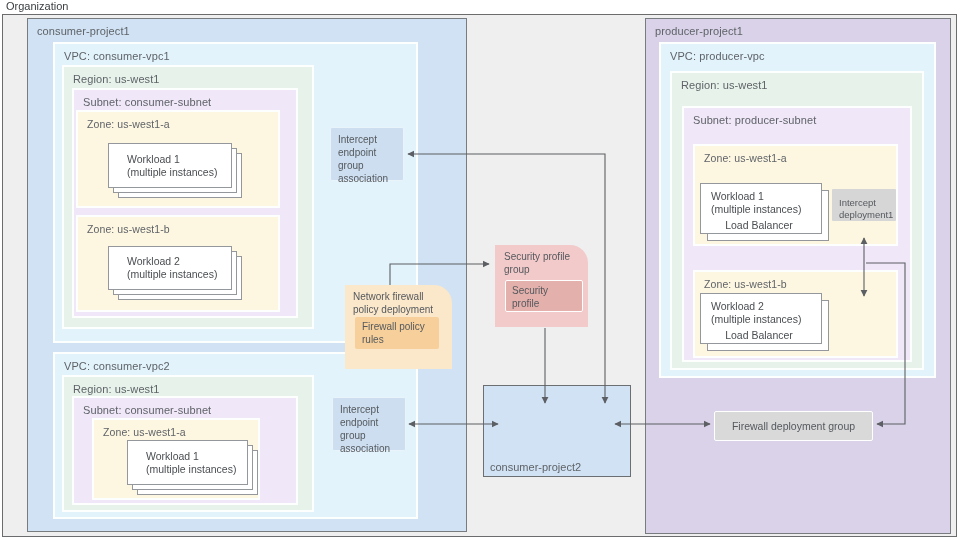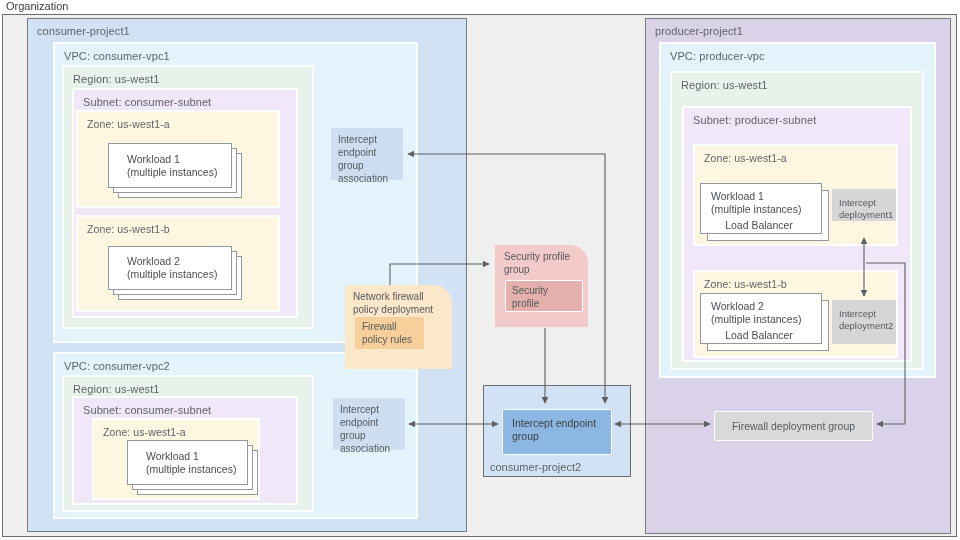--- a/index.html
+++ b/index.html
@@ -107,31 +107,30 @@
         <span>Workload 1</span>
         <span>(multiple instances)</span>
       </div>
     </div>
   </div>
   <div class="b assoc" style="left:332px;top:397px;width:74px;height:54px;">Intercept endpoint group association</div>
 
   <div class="b firewall fold" style="left:345px;top:285px;width:107px;height:84px;">
     <span>Network firewall policy deployment</span>
   </div>
-  <div class="b rules" style="left:355px;top:317px;width:69px;height:32px;">Firewall policy rules</div>
+  <div class="b rules" style="left:355px;top:317px;width:84px;height:32px;">Firewall policy rules</div>
 
   <div class="b secgrp fold" style="left:495px;top:245px;width:93px;height:82px;">
     <span>Security profile group</span>
   </div>
   <div class="b profile" style="left:505px;top:280px;width:78px;height:32px;">Security profile</div>
 
   <div class="b proj-blue" style="left:483px;top:385px;width:148px;height:92px;border-color:#6c6f72;">
     <span class="cp2-label">consumer-project2</span>
   </div>
-  <div class="b endpoint" style="left:502px;top:409px;width:110px;height:46px;">Intercept endpoint group</div>
 
   <div class="b proj-purple" style="left:645px;top:18px;width:306px;height:516px;">
     <span class="t">producer-project1</span>
   </div>
   <div class="b vpc" style="left:659px;top:42px;width:277px;height:336px;">
     <span class="t">VPC: producer-vpc</span>
   </div>
   <div class="b region" style="left:670px;top:71px;width:254px;height:299px;">
     <span class="t">Region: us-west1</span>
   </div>
@@ -159,21 +158,20 @@
   <div class="b" style="left:700px;top:293px;width:129px;height:58px;">
     <div class="layer" style="left:7px;top:7px;width:122px;height:51px;"></div>
     <div class="layer" style="left:0;top:0;width:122px;height:51px;">
       <div class="card-txt-p">
         <span>Workload 2</span>
         <span>(multiple instances)</span>
         <span class="lb">Load Balancer</span>
       </div>
     </div>
   </div>
-  <div class="b graybox" style="left:832px;top:300px;width:64px;height:44px;">Intercept deployment2</div>
 
   <div class="b dgroup" style="left:714px;top:411px;width:159px;height:30px;">Firewall deployment group</div>
 
   <svg class="wires" width="960" height="540" viewBox="0 0 960 540">
     <defs>
       <marker id="arr" viewBox="0 0 10 10" refX="9" refY="5" markerWidth="6.5" markerHeight="6.5" orient="auto-start-reverse">
         <path d="M0,0 L10,5 L0,10 z" fill="#5c5f63"></path>
       </marker>
     </defs>
     <path d="M408,154 H605 V403" fill="none" stroke="#5c5f63" stroke-width="1.1" marker-start="url(#arr)" marker-end="url(#arr)"></path>

